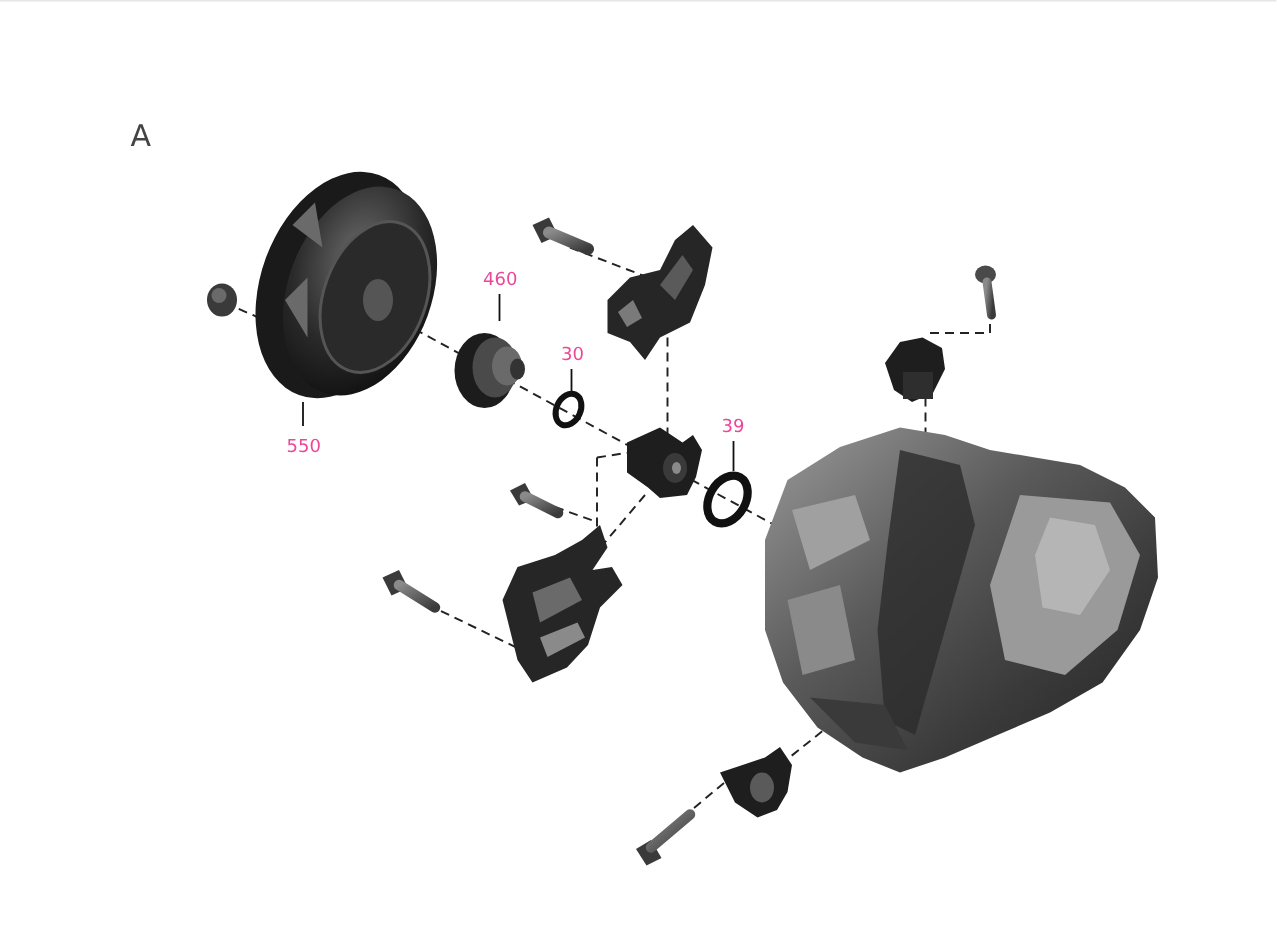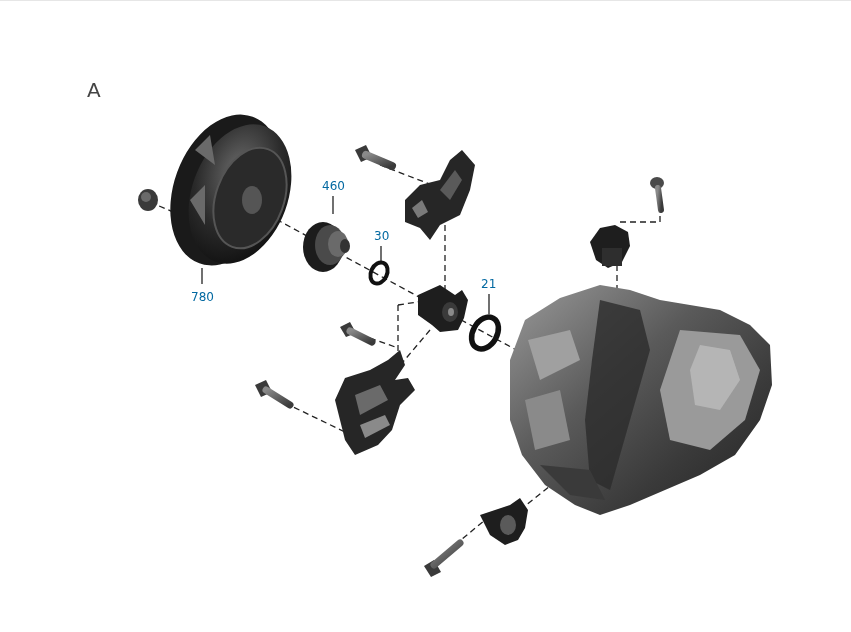--- a/index.html
+++ b/index.html
@@ -1,21 +1,21 @@
 <!DOCTYPE html>
 <html><head>
 <meta charset="utf-8">
 <style>
   html, body { margin: 0; padding: 0; background: #ffffff; }
   body { width: 851px; height: 632px; position: relative; overflow: hidden;
          font-family: "Liberation Sans", sans-serif; }
   .topline { position: absolute; left: 0; top: 0; width: 851px; height: 1px; background: #e6e6e6; }
   .view-letter { position: absolute; left: 87px; top: 78px; font-size: 20px; color: #444444;
                  font-family: "DejaVu Sans", sans-serif; letter-spacing: 0.5px; }
-  .callout { position: absolute; font-size: 12px; color: #0369a1; font-family: "DejaVu Sans", sans-serif; }
+  .callout { position: absolute; font-size: 12px; color: #ec4899; font-family: "DejaVu Sans", sans-serif; }
   svg.diagram { position: absolute; left: 0; top: 0; }
 </style>
 </head>
 <body>
 
 <div class="topline"></div>
 
 <div class="view-letter">A</div>
 
 <svg class="diagram" width="851" height="632" viewBox="0 0 851 632">
@@ -145,16 +145,16 @@
     <path d="M480 515 L495 510 L510 505 L520 498 L528 510 L525 528 L518 540 L505 545 L490 535 Z" fill="#1e1e1e"></path>
     <ellipse cx="508" cy="525" rx="8" ry="10" fill="#5a5a5a"></ellipse>
   </g>
 
   <g>
     <polygon points="424,566 434,560 441,572 431,577" fill="#3a3a3a"></polygon>
     <line x1="434" y1="565" x2="460" y2="543" stroke="url(#gBolt)" stroke-width="7" stroke-linecap="round"></line>
   </g>
 </svg>
 
-<div class="callout" style="left:191px; top:290px;">780</div>
+<div class="callout" style="left:191px; top:290px;">550</div>
 <div class="callout" style="left:322px; top:179px;">460</div>
 <div class="callout" style="left:374px; top:229px;">30</div>
-<div class="callout" style="left:481px; top:277px;">21</div>
+<div class="callout" style="left:481px; top:277px;">39</div>
 
 </body></html>

